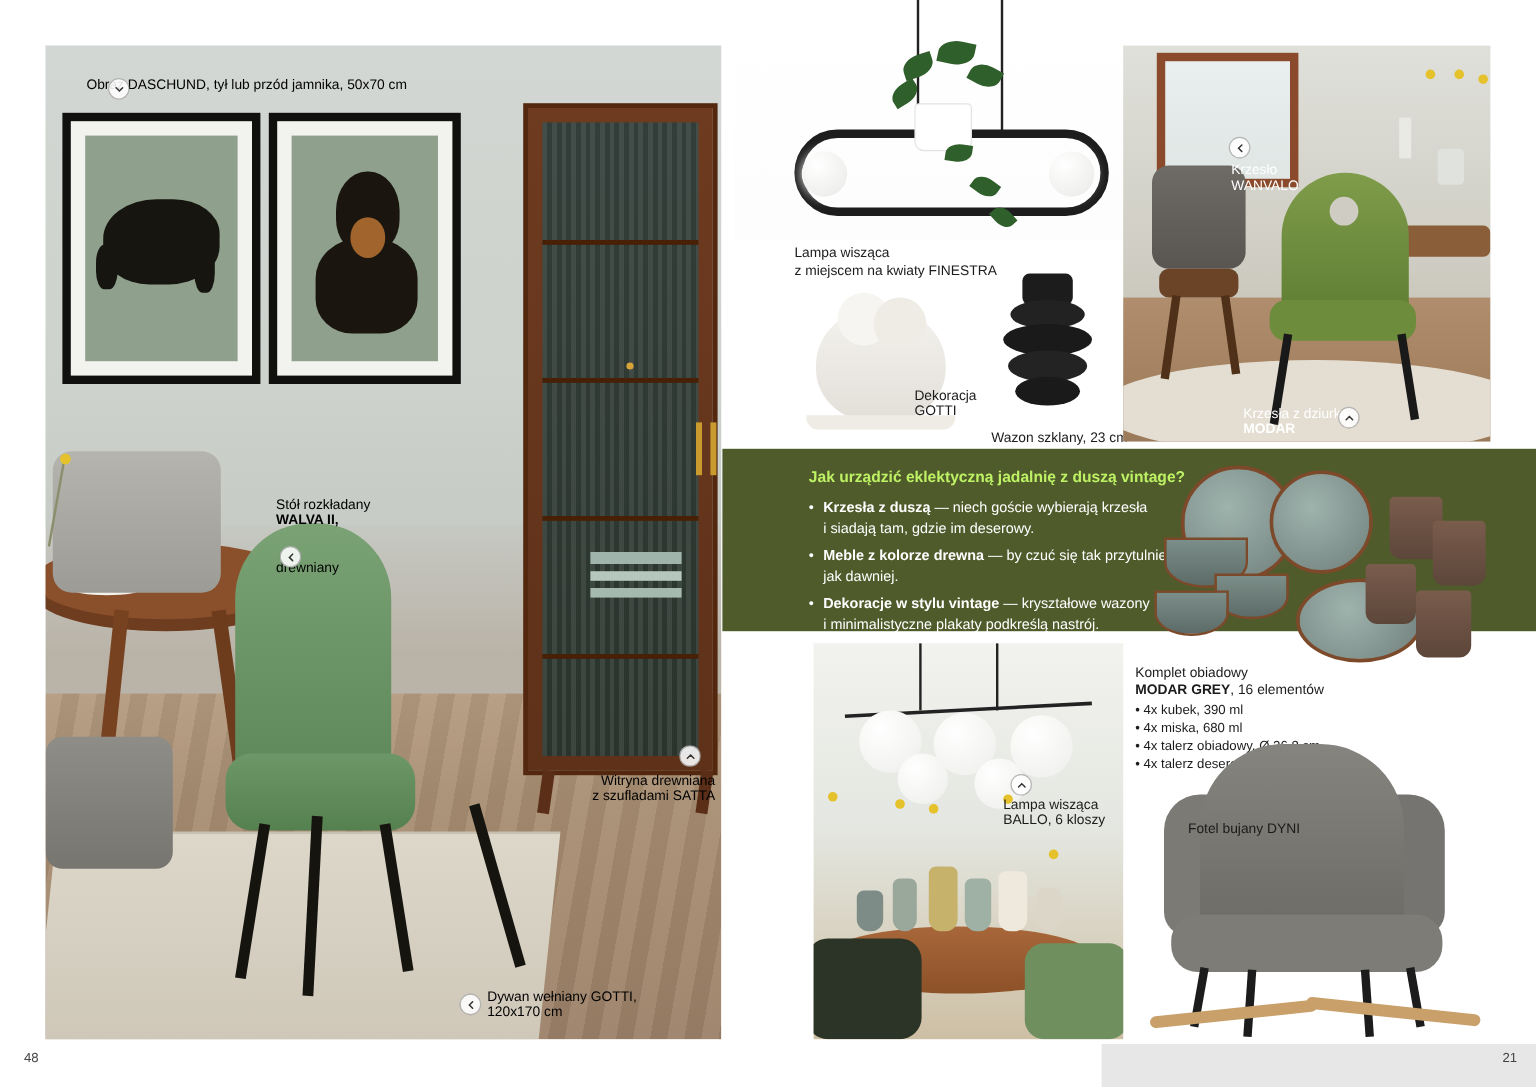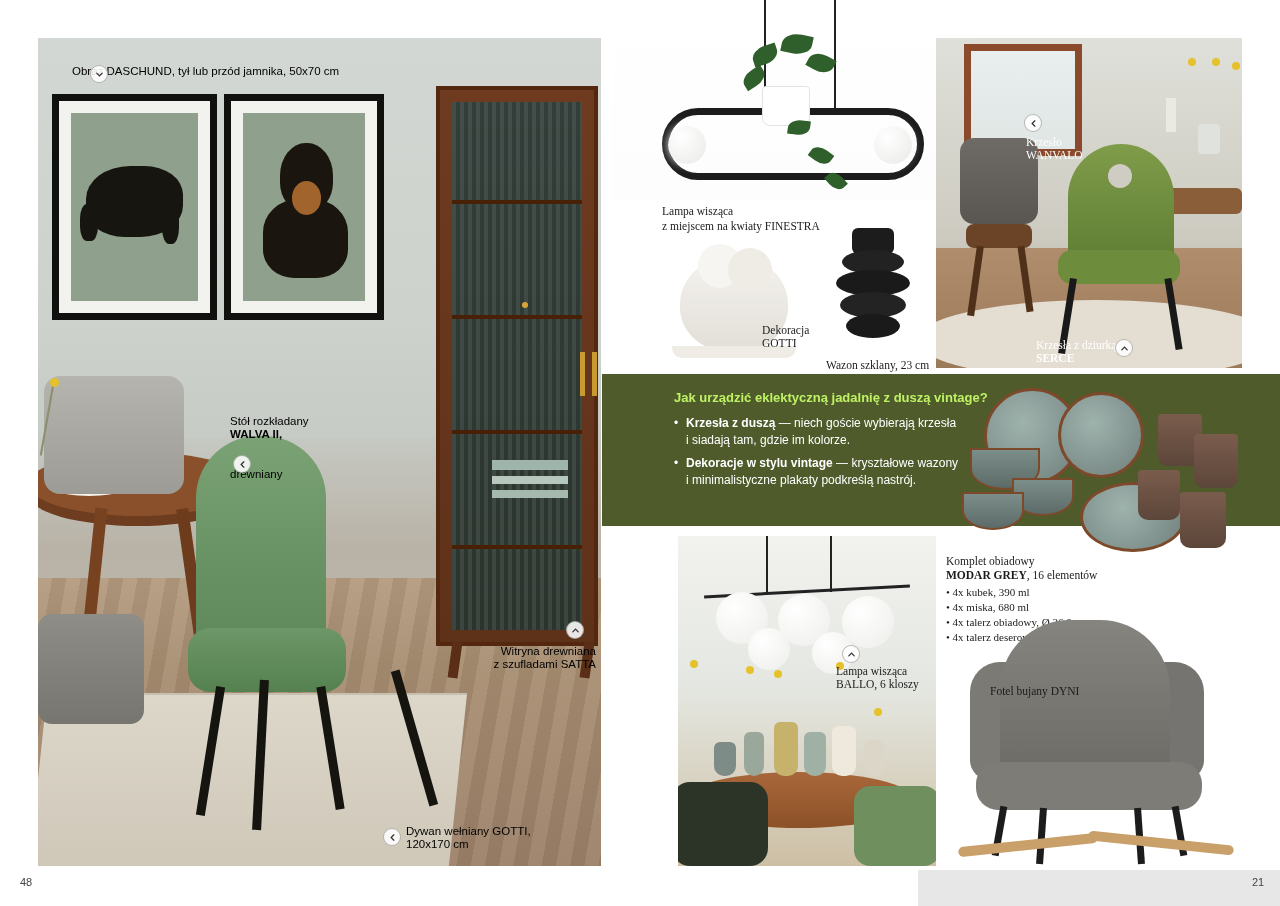--- a/index.html
+++ b/index.html
@@ -12,21 +12,21 @@
   }
   .page {
     position: relative;
     width: 1280px;
     height: 906px;
     background: #ffffff;
   }
 
   
   .abs { position: absolute; }
-  .txt { position: absolute; color: #1b1b1b; line-height: 1.25; font-family: Liberation Serif, serif; }
+  .txt { position: absolute; color: #1b1b1b; line-height: 1.25; }
   .white { color: #ffffff; }
   .b { font-weight: bold; }
 
   
   .hotspot {
     position: absolute;
     width: 18px; height: 18px;
     border-radius: 50%;
     background: rgba(255,255,255,0.88);
     border: 1px solid rgba(0,0,0,0.28);
@@ -439,34 +439,38 @@
   </div>
   <div class="hotspot" style="left: 1024px; top: 114px;">
     <svg width="9" height="9" viewBox="0 0 10 10">
         <path d="M6.5 2 L3.5 5 L6.5 8" stroke="#333" stroke-width="1.4" fill="none" stroke-linecap="round"></path>
       </svg>
   </div>
   <div class="txt white" style="left: 1026px; top: 135px; font-size: 11.5px;">Krzesło</div>
   <div class="txt white" style="left: 1026px; top: 148px; font-size: 11.5px;">WANVALO</div>
 
   <div class="txt white" style="left: 1036px; top: 338px; font-size: 11.5px;">Krzesła z dziurką</div>
-  <div class="txt white b" style="left: 1036px; top: 351px; font-size: 11.5px;">SERCE</div>
+  <div class="txt white b" style="left: 1036px; top: 351px; font-size: 11.5px;">MODAR</div>
   <div class="hotspot" style="left: 1115px; top: 339px;">
     <svg width="9" height="9" viewBox="0 0 10 10">
         <path d="M2 6.5 L5 3.5 L8 6.5" stroke="#333" stroke-width="1.4" fill="none" stroke-linecap="round"></path>
       </svg>
   </div>
 
   <div class="abs" id="tips">
     <div class="tips-inner">
       <h3>Jak urządzić eklektyczną jadalnię z duszą vintage?</h3>
       <ul>
         <li>
           <span class="b">Krzesła z duszą</span><span> — niech goście wybierają krzesła</span><br>
-          <span>i siadają tam, gdzie im kolorze.</span>
+          <span>i siadają tam, gdzie im deserowy.</span>
+        </li>
+        <li>
+          <span class="b">Meble z kolorze drewna</span><span> — by czuć się tak przytulnie</span><br>
+          <span>jak dawniej.</span>
         </li>
         <li>
           <span class="b">Dekoracje w stylu vintage</span><span> — kryształowe wazony</span><br>
           <span>i minimalistyczne plakaty podkreślą nastrój.</span>
         </li>
       </ul>
     </div>
   </div>
 
   <div class="abs" id="dishes">

